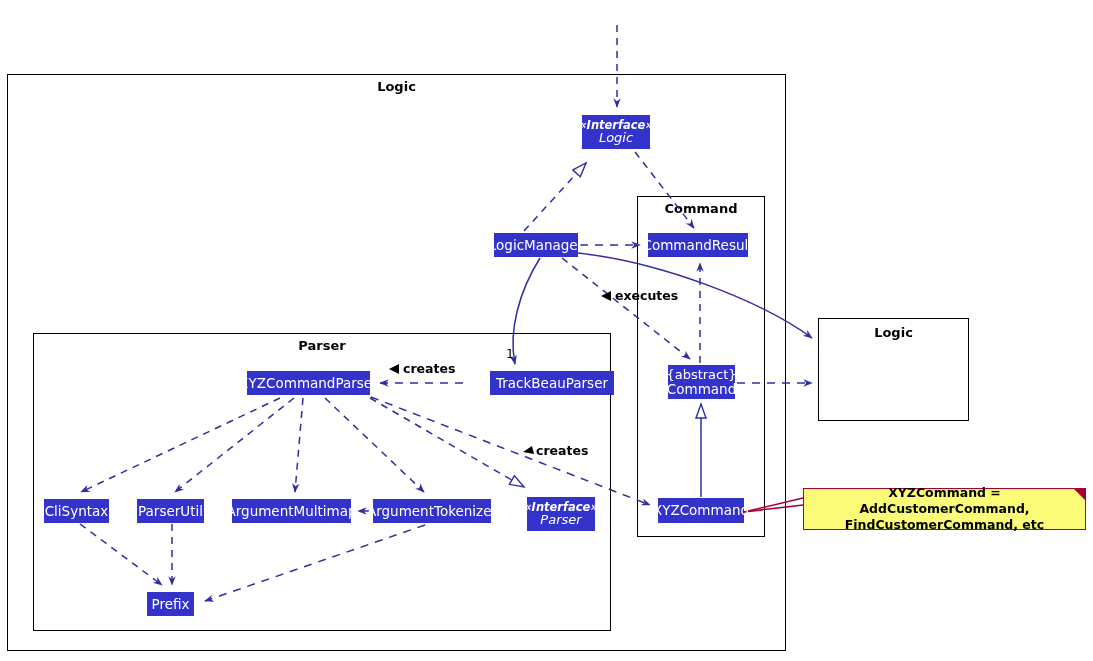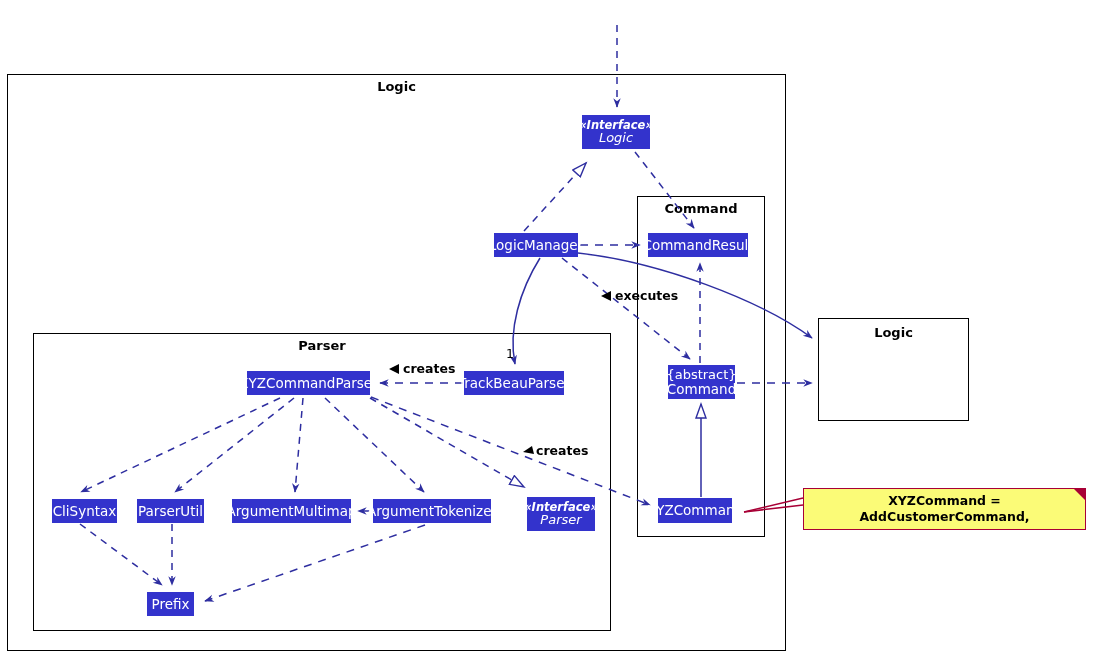--- a/index.html
+++ b/index.html
@@ -234,33 +234,33 @@
 
   <div class="classbox" style="left:648px; top:233px; width:100px; height:24px;">
     <span>CommandResult</span>
   </div>
 
   <div class="classbox" style="left:668px; top:365px; width:67px; height:34px;">
     <span class="abstr">{abstract}</span>
     <span>Command</span>
   </div>
 
-  <div class="classbox" style="left:658px; top:498px; width:74px; height:25px;">
+  <div class="classbox" style="left:658px; top:498px; width:86px; height:25px;">
     <span>XYZCommand</span>
   </div>
 
   <div class="classbox" style="left:247px; top:371px; width:123px; height:24px;">
     <span>XYZCommandParser</span>
   </div>
 
-  <div class="classbox" style="left:464px; top:371px; width:100px; height:24px;">
+  <div class="classbox" style="left:490px; top:371px; width:124px; height:24px;">
     <span>TrackBeauParser</span>
   </div>
 
-  <div class="classbox" style="left:52px; top:499px; width:65px; height:24px;">
+  <div class="classbox" style="left:44px; top:499px; width:65px; height:24px;">
     <span>CliSyntax</span>
   </div>
 
   <div class="classbox" style="left:137px; top:499px; width:67px; height:24px;">
     <span>ParserUtil</span>
   </div>
 
   <div class="classbox" style="left:232px; top:499px; width:119px; height:24px;">
     <span>ArgumentMultimap</span>
   </div>
@@ -283,19 +283,20 @@
   </div>
 
   <div class="edge-label" style="left:403px; top:361px;">creates</div>
   <div class="edge-label" style="left:536px; top:443px;">creates</div>
   <div class="edge-label" style="left:615px; top:288px;">executes</div>
   <div class="mult-label" style="left:506px; top:346px;">1</div>
 
   <div class="note" style="left:803px; top:488px; width:283px; height:42px;">
     <div>
       <div>XYZCommand = AddCustomerCommand,</div>
+      <div>FindCustomerCommand, etc</div>
     </div>
     <span class="fold">
         <span class="fold-inner"></span>
       </span>
   </div>
 
 </div>
 
 </body></html>

